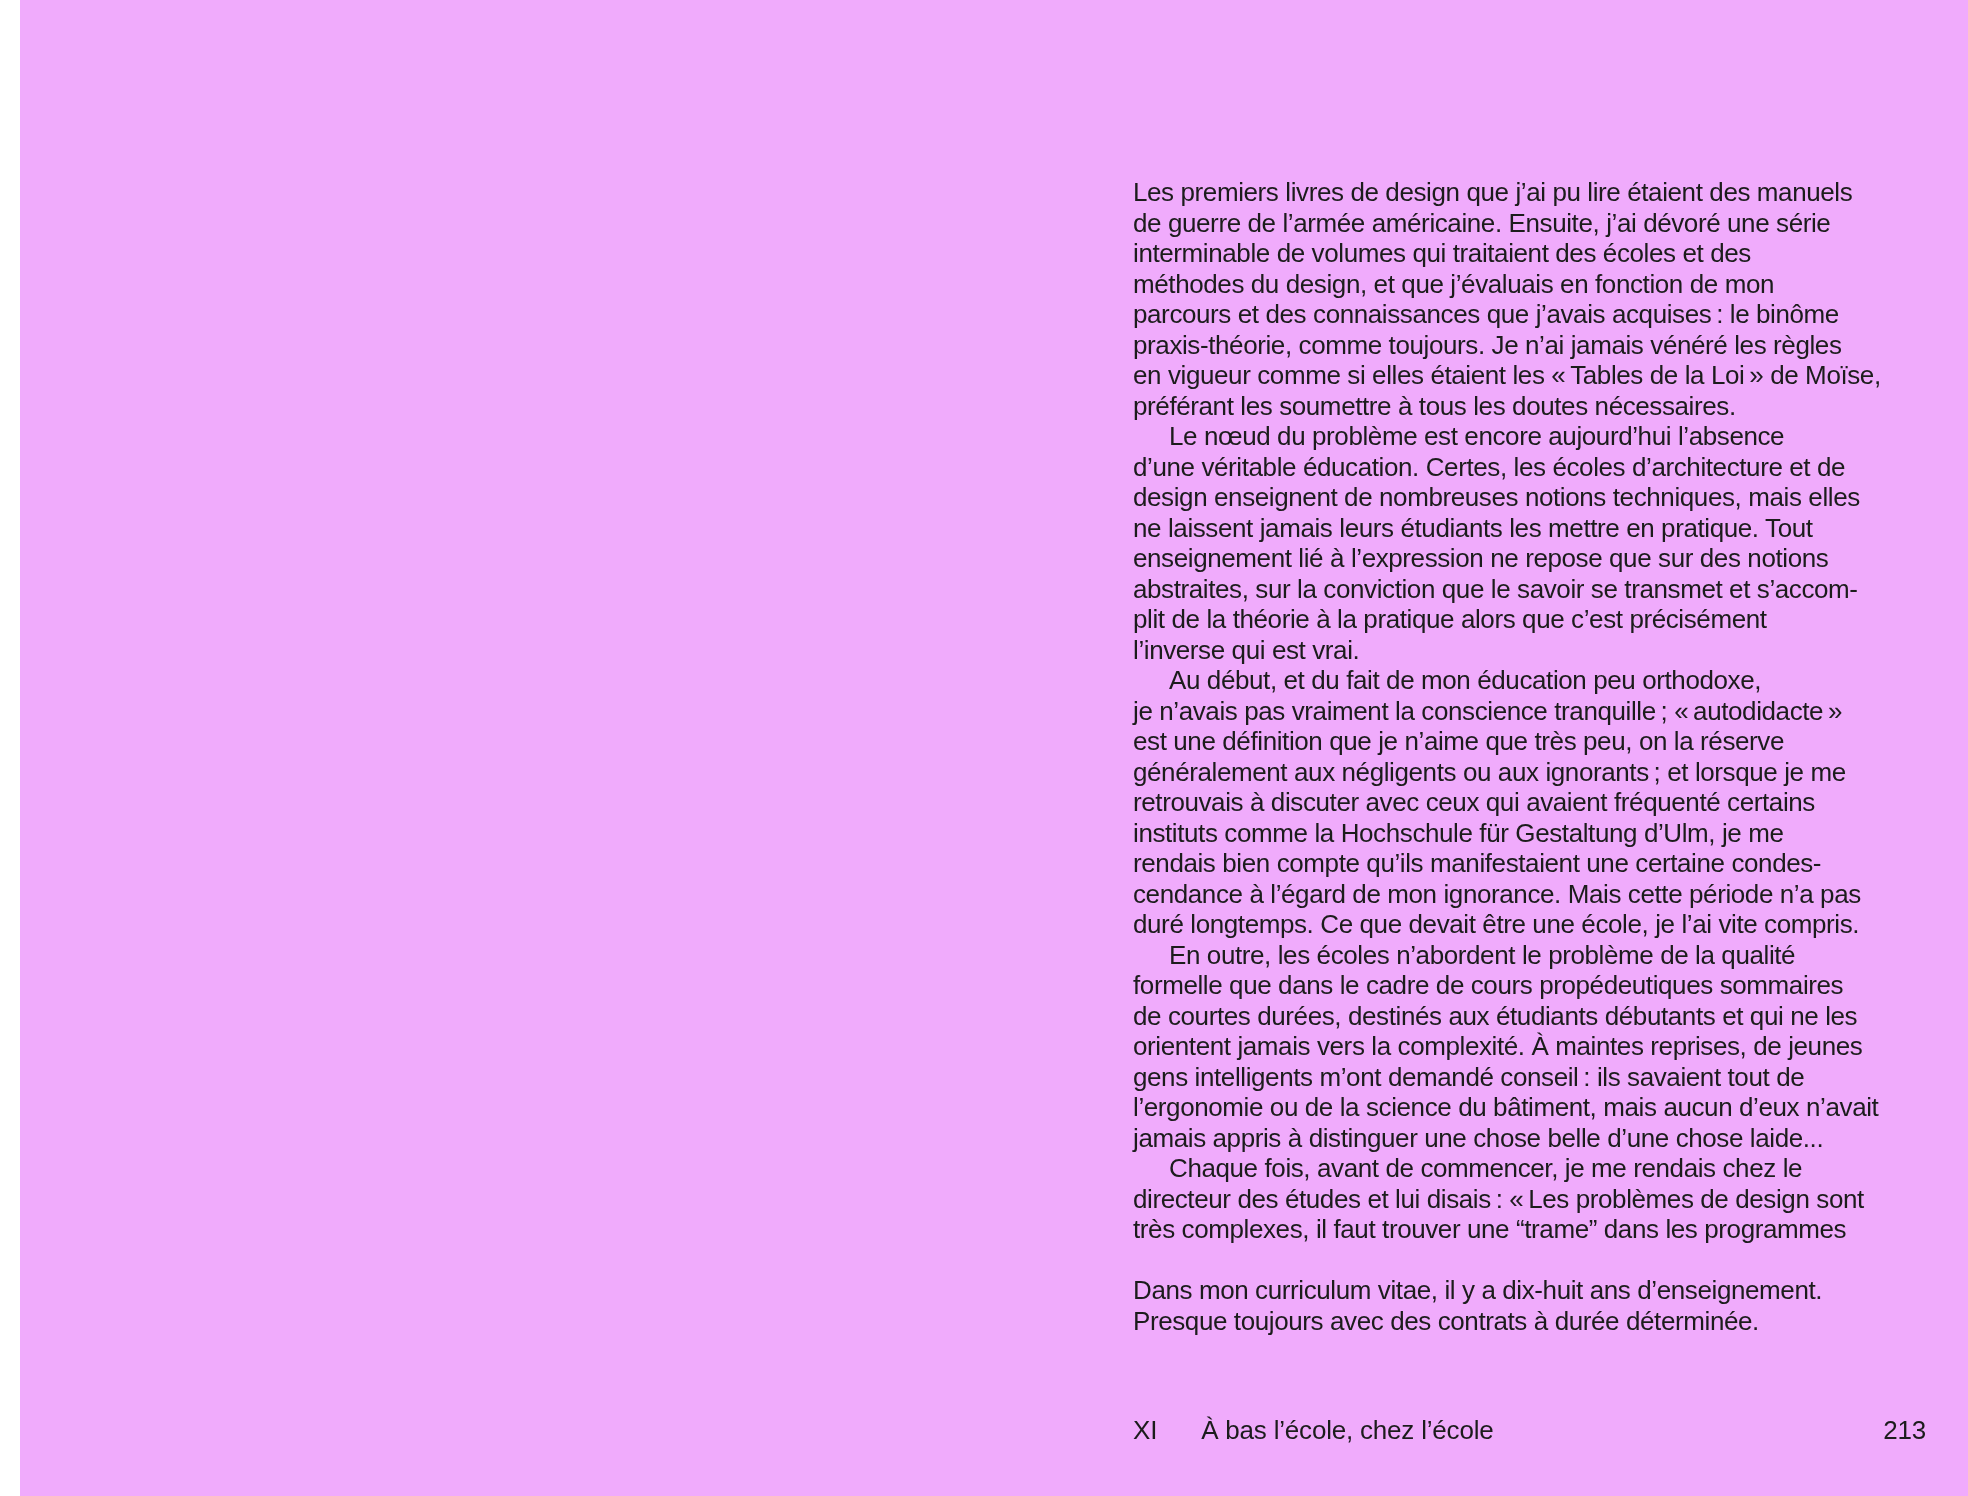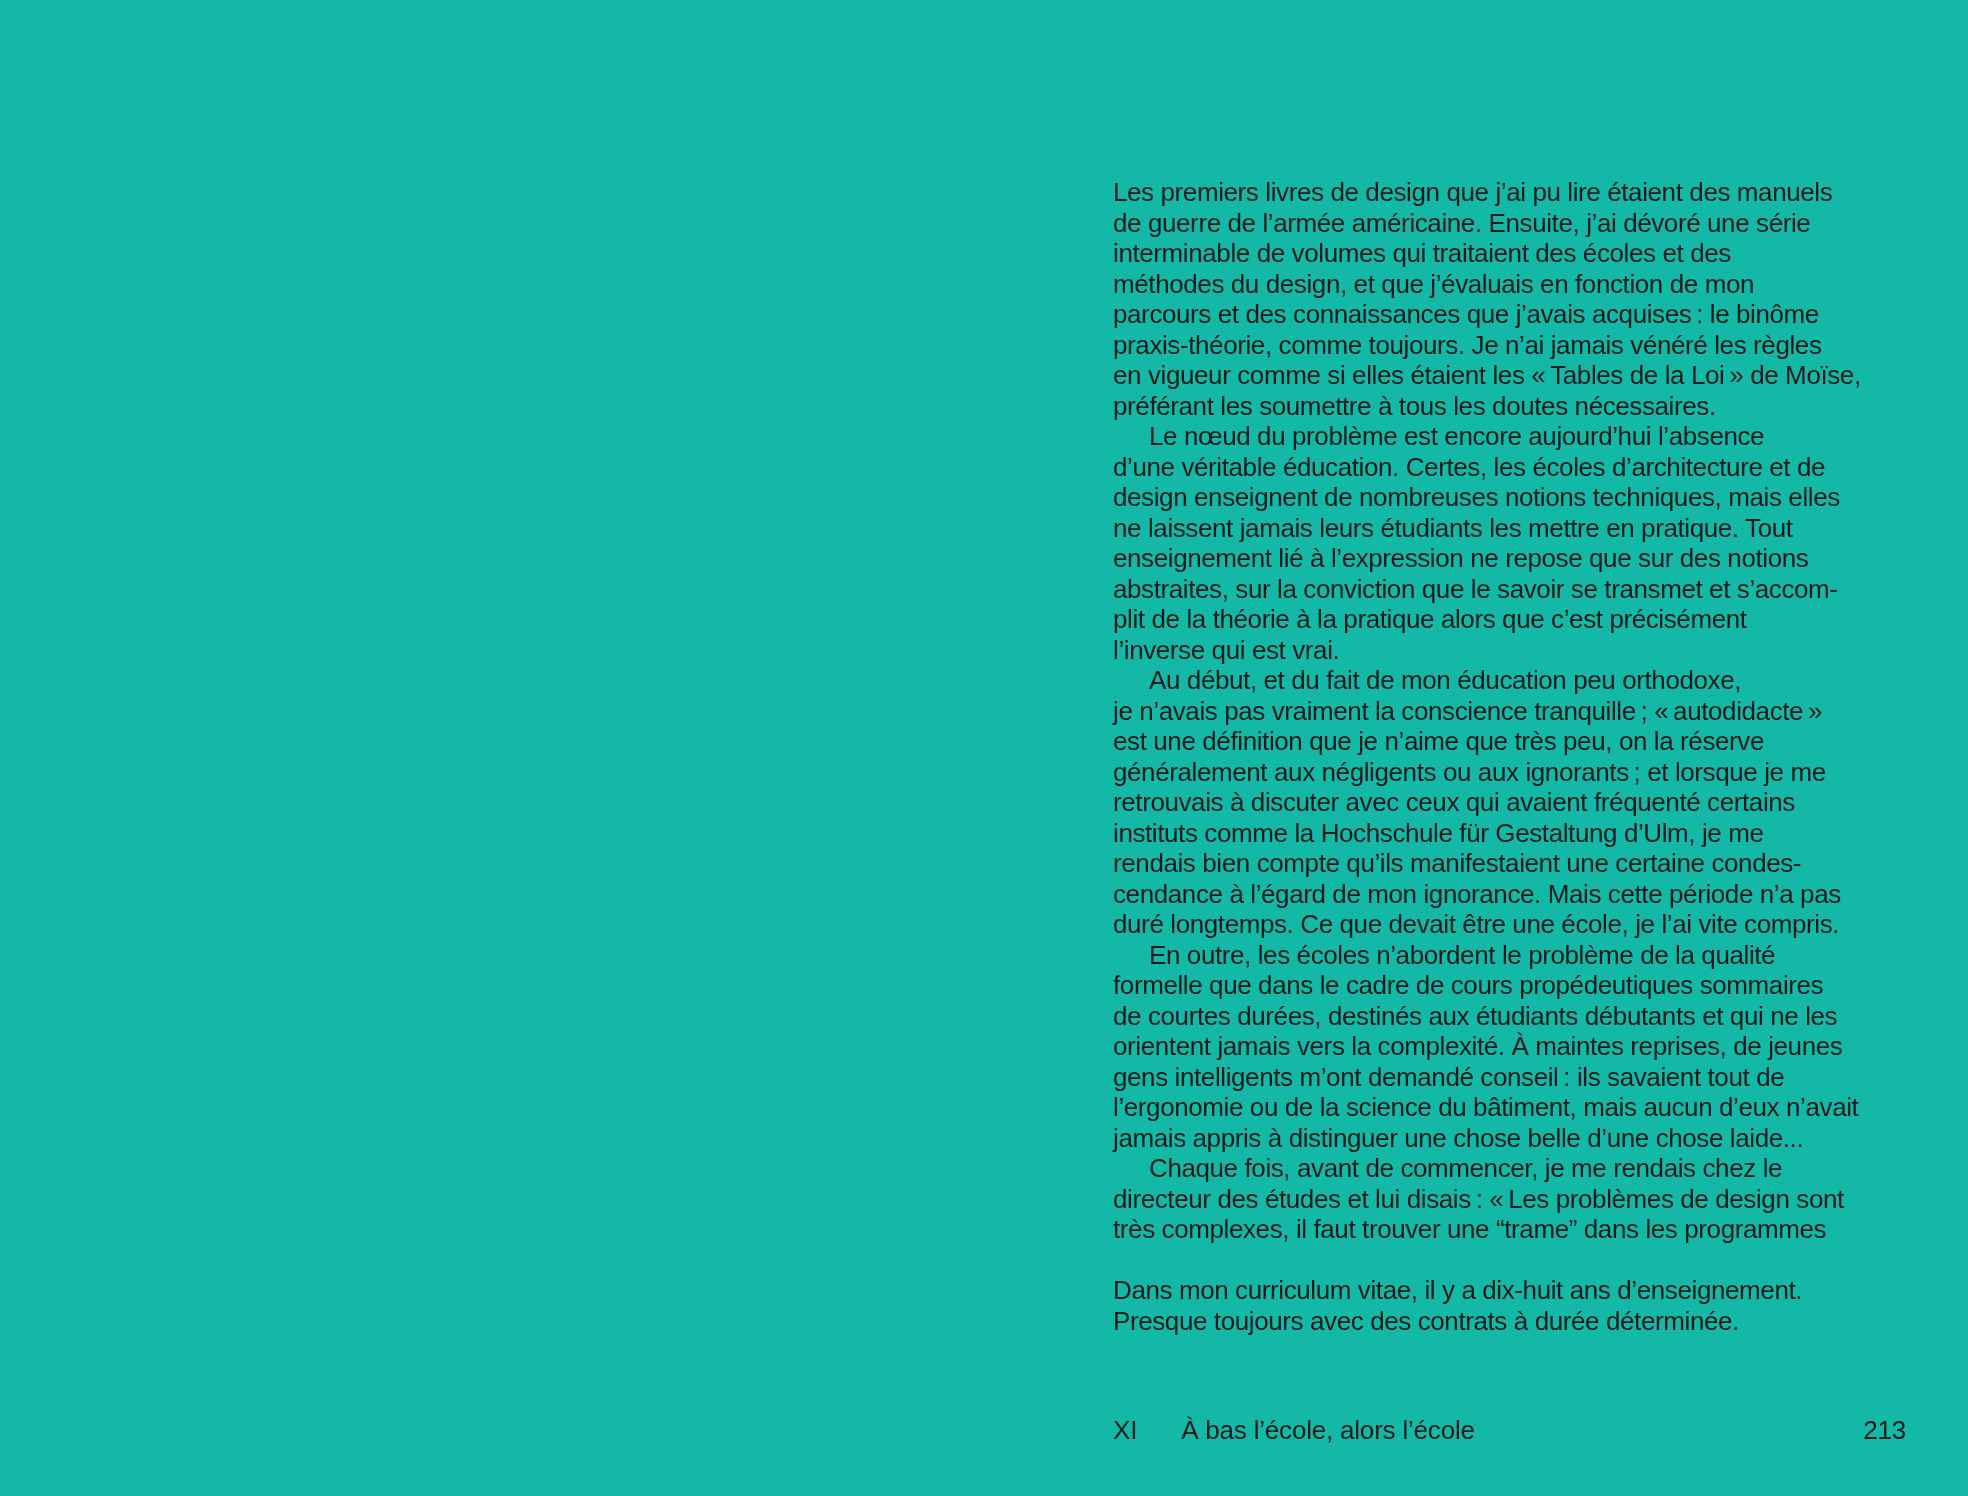--- a/index.html
+++ b/index.html
@@ -11,21 +11,22 @@
     width: 1968px;
     height: 1496px;
     position: relative;
     overflow: hidden;
     font-family: "Liberation Sans", sans-serif;
     color: #1c1c1c;
   }
   .page {
     position: absolute;
     inset: 0;
-    background: #14b8a6;
+    background: #f0abfc;
+    margin-left: 20px;
   }
   .text-column {
     position: absolute;
     left: 1113px;
     top: 177px;
     width: 800px;
     font-size: 26px;
     line-height: 30.5px;
     font-weight: 500;
     letter-spacing: -0.4px;
@@ -101,18 +102,18 @@
     <p class="para indent">Chaque fois, avant de commencer, je me rendais chez le
 directeur des études et lui disais : « Les problèmes de design sont
 très complexes, il faut trouver une “trame” dans les programmes</p>
     <p class="para section-break">Dans mon curriculum vitae, il y a dix-huit ans d’enseignement.
 Presque toujours avec des contrats à durée déterminée.</p>
   </main>
 
   <footer class="footer">
     <div class="footer-left">
       <span>XI</span>
-      <span>À bas l’école, alors l’école</span>
+      <span>À bas l’école, chez l’école</span>
     </div>
     <span class="page-number">213</span>
   </footer>
 
 </div>
 
 </body></html>

